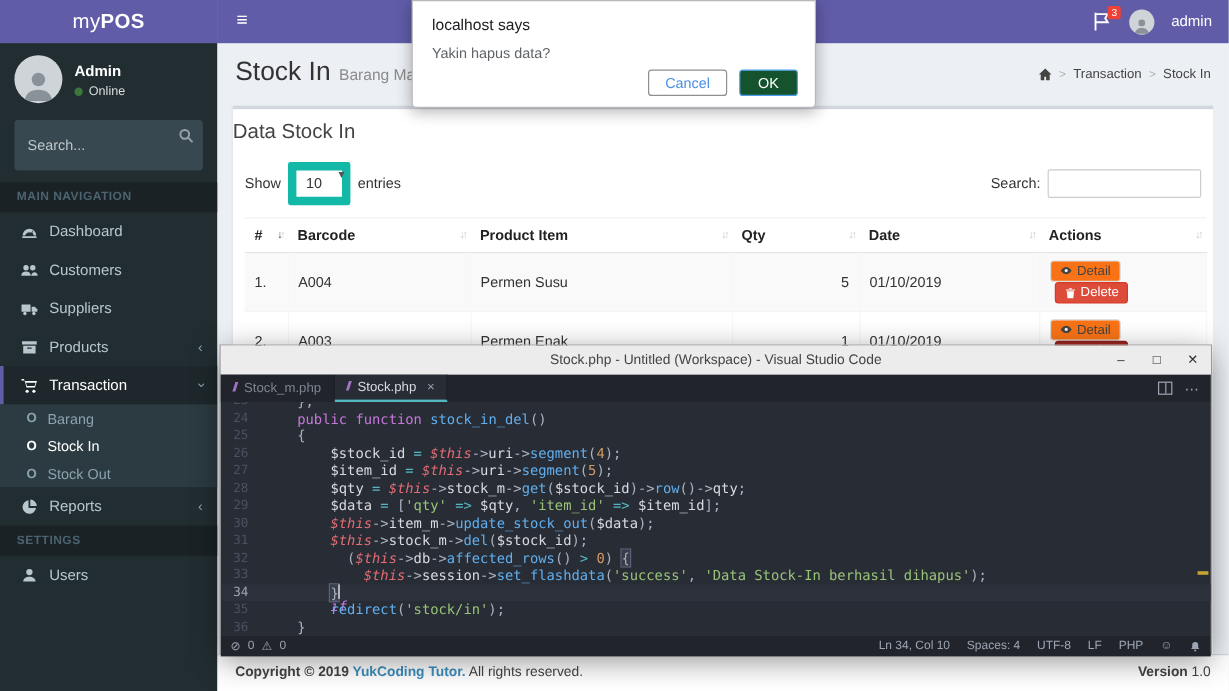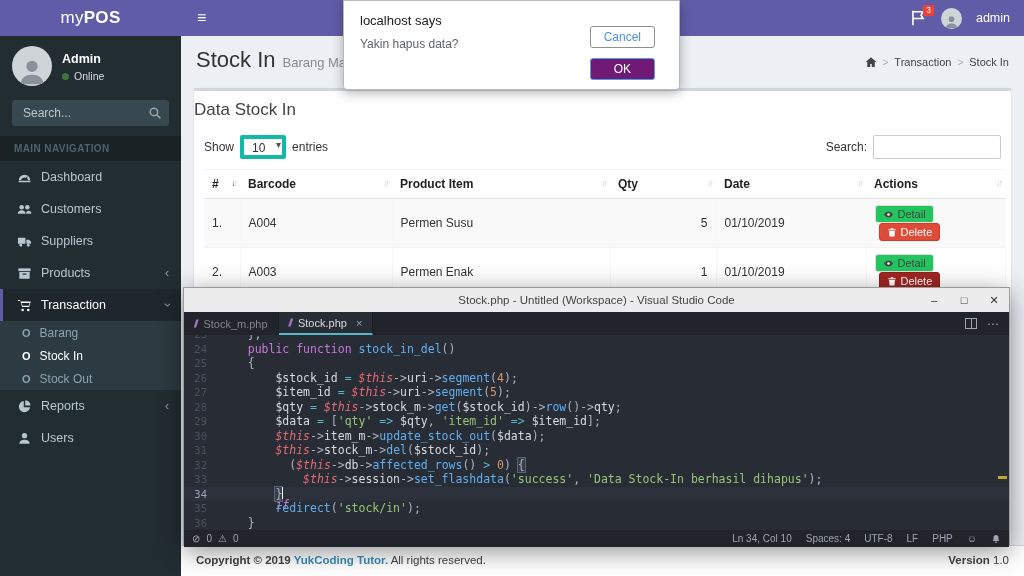--- a/index.html
+++ b/index.html
@@ -11,21 +11,21 @@
   .logo { height:36px; background:#605ca8; color:#fff; display:flex; align-items:center; justify-content:center; font-size:17px; letter-spacing:.3px; cursor:pointer; }
   .logo b { font-weight:bold; }
   .user-panel { display:flex; padding:10px 10px 8px 12px; align-items:center; }
   .avatar { width:40px; height:40px; border-radius:50%; background:#cfd4d8; overflow:hidden; flex:0 0 40px; display:flex; align-items:flex-end; justify-content:center; }
   .avatar svg { width:30px; height:30px; fill:#8a9299; }
   .user-meta { margin-left:10px; }
   .uname { color:#fff; font-weight:bold; font-size:12.5px; margin-top:2px; }
   .ustatus { color:#d8dde0; font-size:10.5px; margin-top:4px; display:flex; align-items:center; }
   .dot { width:7px; height:7px; background:#3c763d; border-radius:50%; display:inline-block; margin-right:5px; }
   .sb-search { margin:6px 12px 10px 12px; position:relative; }
-  .sb-search input { width:100%; height:26px; background:#374850; border:1px solid #374850; border-radius:3px; color:#ccc; font-size:12px; padding:0 26px 0 10px; outline:none; }
+  .sb-search input { width:100%; height:42px; background:#374850; border:1px solid #374850; border-radius:3px; color:#ccc; font-size:12px; padding:0 26px 0 10px; outline:none; }
   .sb-search input::placeholder { color:#bfc6ca; }
   .sb-search .sicon { position:absolute; right:7px; top:6px; width:14px; height:14px; color:#9aa5aa; }
   .nav-header { color:#4b646f; background:#1a2226; font-size:10px; font-weight:bold; padding:7px 14px; letter-spacing:.4px; }
   .nav-item { display:flex; align-items:center; height:32px; padding:0 12px 0 14px; color:#b8c7ce; font-size:12.5px; cursor:pointer; border-left:3px solid transparent; }
   .nav-item .nicon { width:15px; height:15px; margin-right:9px; flex:0 0 15px; }
   .nav-item .chev { margin-left:auto; color:#8aa4af; font-size:12px; }
   .nav-item.active { background:#1e282c; color:#fff; border-left-color:#605ca8; }
   .submenu { background:#2c3b41; }
   .sub-item { display:flex; align-items:center; height:23px; padding-left:22px; color:#8aa4af; font-size:12px; cursor:pointer; }
   .sub-item .o { font-size:11px; margin-right:9px; font-weight:bold; }
@@ -52,34 +52,34 @@
   .breadcrumb .crumb { cursor:pointer; }
   .breadcrumb .home { width:12px; height:12px; color:#444; }
 
   .card { position:absolute; left:13px; right:13px; top:52px; bottom:0; background:#fff; border-top:3px solid #d2d6de; box-shadow:0 1px 2px rgba(0,0,0,.12); }
   .card-header { padding:9px 0; position:relative; }
   .card-title { font-size:17px; color:#444; font-weight:normal; }
   .btn-add { position:absolute; right:10px; top:7px; background:#3c8dbc; border:1px solid #367fa9; color:#fff; font-size:12px; padding:5px 10px; border-radius:3px; cursor:pointer; }
   .btn-add .plus { font-weight:bold; margin-right:4px; }
   .toolbar { display:flex; padding:6px 10px 10px 10px; font-size:12px; color:#333; }
   .show-wrap { display:flex; align-items:center; gap:6px; }
-  .len-select { height:24px; border:4px solid #14b8a6; border-radius:2px; font-size:12px; color:#333; padding:2px 16px 2px 8px; background:#fff; appearance:none; -webkit-appearance:none; position:relative; cursor:pointer; font-family:"Liberation Sans",sans-serif; }
+  .len-select { height:36px; border:7px solid #14b8a6; border-radius:2px; font-size:12px; color:#333; padding:2px 16px 2px 8px; background:#fff; appearance:none; -webkit-appearance:none; position:relative; cursor:pointer; font-family:"Liberation Sans",sans-serif; }
   .sel-wrap { position:relative; display:inline-block; }
   .sel-wrap::after { content:"▾"; position:absolute; right:5px; top:4px; font-size:10px; color:#555; pointer-events:none; }
   .search-wrap { margin-left:auto; display:flex; align-items:center; gap:6px; }
   .search-input { width:128px; height:24px; border:1px solid #ccc; border-radius:2px; padding:0 6px; font-size:12px; outline:none; }
 
   table.dt { width:calc(100% - 20px); margin:0 10px; border-collapse:collapse; font-size:12px; table-layout:fixed; }
   table.dt th { text-align:left; font-weight:bold; color:#222; padding:7px 8px; border-bottom:1px solid #e4e4e4; border-top:1px solid #f1f1f1; cursor:pointer; position:relative; }
   table.dt th .sort { position:absolute; right:4px; top:8px; font-size:9px; letter-spacing:-2px; color:#c9c9c9; }
   table.dt th .sort .on { color:#555; }
   table.dt td { padding:6px 8px; border-top:1px solid #f4f4f4; border-right:1px solid #f7f7f7; color:#333; }
   table.dt tr.odd { background:#f9f9f9; }
   .td-qty { text-align:right; }
-  .btn-detail { background:#22c55e; border:1px solid #ddd; color:#444; font-size:11px; padding:2px 7px; border-radius:3px; cursor:pointer; display:inline-flex; align-items:center; gap:4px; }
+  .btn-detail { background:#f97316; border:1px solid #ddd; color:#444; font-size:11px; padding:2px 7px; border-radius:3px; cursor:pointer; display:inline-flex; align-items:flex-start; gap:4px; }
   .btn-detail svg { width:11px; height:11px; }
   .btn-delete { background:#dd4b39; border:1px solid #d73925; color:#fff; font-size:11px; padding:2px 7px; border-radius:3px; cursor:pointer; display:inline-flex; align-items:center; gap:4px; margin-left:4px; }
   .btn-delete svg { width:10px; height:11px; }
   .btn-delete.pressed { background:#a02622; border-color:#8a1f1c; }
 
   .footer { position:absolute; left:181px; bottom:0; width:843px; height:31px; background:#fff; border-top:1px solid #d2d6de; padding:8px 15px; font-size:11.5px; color:#444; z-index:2; }
   .footer .flink { color:#3c8dbc; font-weight:bold; cursor:pointer; }
   .footer b { font-weight:bold; }
   .footer .right { float:right; }
 
@@ -119,23 +119,23 @@
   .vs-statusbar { height:17px; background:#21252b; color:#9da5b4; font-size:10px; display:flex; align-items:center; padding:0 8px; }
   .vs-status-left { display:flex; gap:6px; align-items:center; }
   .vs-status-right { margin-left:auto; display:flex; gap:14px; align-items:center; }
   .vs-status-right span { cursor:pointer; }
   .bell { width:10px; height:10px; }
 
   
   .dialog { position:absolute; left:343px; top:0; width:337px; height:90px; background:#fff; border:1px solid #b9b9b9; border-radius:0 0 4px 4px; box-shadow:0 3px 12px rgba(0,0,0,.3); z-index:10; padding:12px 16px; }
   .dlg-title { font-size:13px; color:#202124; }
   .dlg-msg { font-size:12px; color:#5f6368; margin-top:9px; }
-  .dlg-buttons { position:absolute; right:24px; bottom:9px; display:flex; gap:10px;flex-direction:column; }
+  .dlg-buttons { position:absolute; right:14px; bottom:9px; display:flex; gap:10px; }
   .dlg-cancel { background:#fff; border:1px solid #8f8f8f; color:#4a90e2; font-size:12px; padding:3px 13px; border-radius:3px; cursor:pointer; }
-  .dlg-ok { background:#701a75; border:1px solid #4b9fea; color:#fff; font-size:12px; padding:3px 15px; border-radius:3px; cursor:pointer; }
+  .dlg-ok { background:#14532d; border:1px solid #4b9fea; color:#fff; font-size:12px; padding:3px 15px; border-radius:3px; cursor:pointer; }
 </style>
 </head>
 <body>
 
 <div class="sidebar">
   <div class="logo">
     <span>my</span>
       <b>POS</b>
   </div>
   <div class="user-panel">
@@ -220,20 +220,21 @@
       </div>
       <div class="nav-item">
         <svg viewBox="0 0 16 16" fill="currentColor" class="nicon">
           <path d="M7.2 2.1a6 6 0 1 0 6.7 6.7H7.2z"></path>
           <path d="M8.8 1.3V7h5.7a6 6 0 0 0-5.7-5.7z"></path>
         </svg>
         <span>Reports</span>
         <span class="chev">‹</span>
       </div>
     </nav>
+  <div class="nav-header">SETTINGS</div>
   <nav id="sb-settings">
       <div class="nav-item">
         <svg viewBox="0 0 16 16" fill="currentColor" class="nicon">
           <circle cx="8" cy="5" r="2.8"></circle>
           <path d="M2.5 13.5c0-2.8 2.5-4.3 5.5-4.3s5.5 1.5 5.5 4.3z"></path>
         </svg>
         <span>Users</span>
       </div>
     </nav>
 </div>

